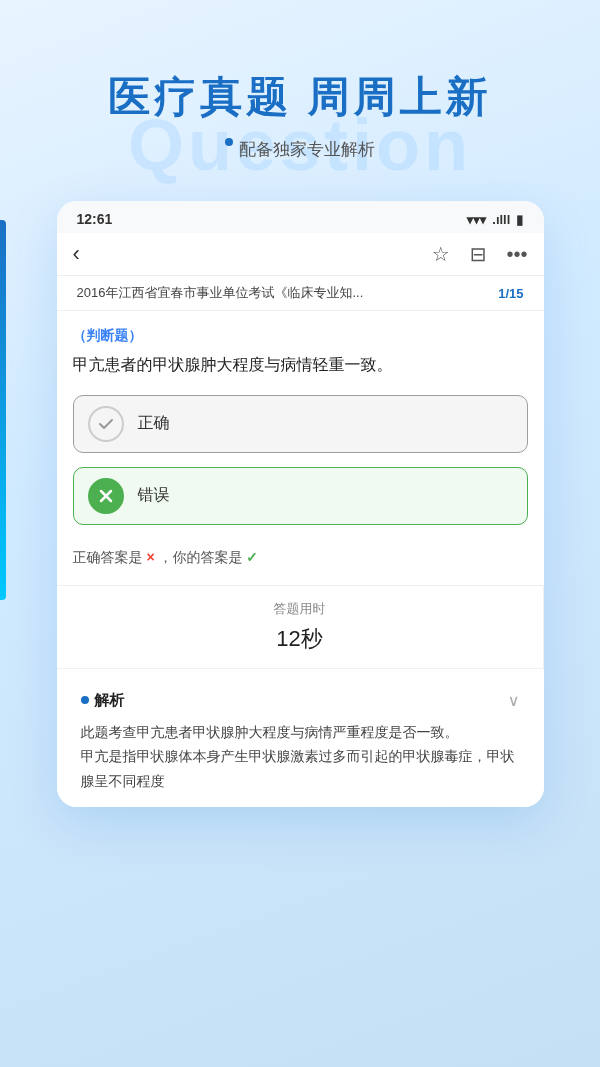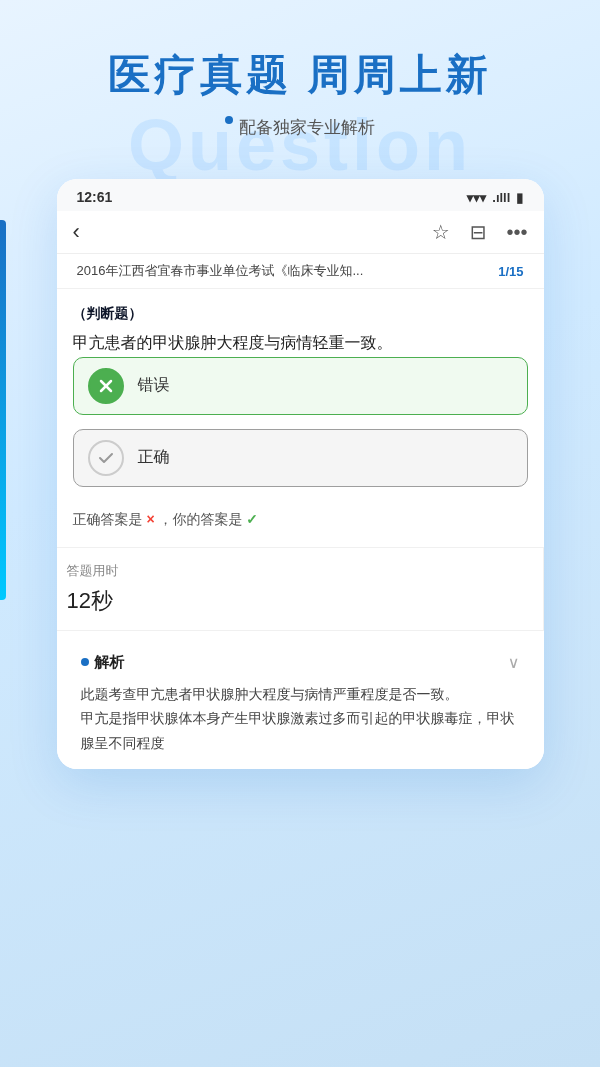--- a/index.html
+++ b/index.html
@@ -24,21 +24,21 @@
       letter-spacing: 4px;
       white-space: nowrap;
       z-index: 0;
     }
 
     
     .hero {
       position: relative;
       z-index: 1;
       text-align: center;
-      padding: 50px 30px 20px;
+      padding: 72px 30px 20px;
     }
     .hero-title {
       font-size: 42px;
       font-weight: 900;
       color: #1a6fc4;
       letter-spacing: 4px;
       line-height: 1.2;
       margin-bottom: 16px;
     }
     .hero-subtitle {
@@ -141,29 +141,30 @@
       white-space: nowrap;
       text-align: right;
     }
 
     
     .question-area {
       padding: 16px 16px 0;
       background: #fff;
     }
     .question-type {
-      color: #0f172a;
+      color: #3b82f6;
       font-size: 14px;
       font-weight: 600;
       margin-bottom: 6px;
     }
     .question-text {
       font-size: 16px;
       color: #222;
       line-height: 1.7;
+      margin-bottom: 16px;
     }
 
     
     .answer-option {
       display: flex;
       align-items: center;
       gap: 14px;
       margin-bottom: 14px;
       padding: 10px 14px;
       border-radius: 10px;
@@ -212,20 +213,21 @@
 
     
     .stats-row {
       display: flex;
       border-top: 1px solid #f0f0f0;
       border-bottom: 1px solid #f0f0f0;
       margin: 8px 0;
     }
     .stat-item {
       flex: 1;
+      text-align: center;
       padding: 14px 10px;
     }
     .stat-item:first-child {
       border-right: 1px solid #f0f0f0;
     }
     .stat-label {
       font-size: 13px;
       color: #888;
       margin-bottom: 6px;
     }
@@ -321,38 +323,38 @@
 
   <div class="breadcrumb-bar">
     <span class="breadcrumb-title">2016年江西省宜春市事业单位考试《临床专业知...</span>
     <span class="page-count">1/15</span>
   </div>
 
   <div class="question-area">
     <div class="question-type">（判断题）</div>
     <div class="question-text">甲亢患者的甲状腺肿大程度与病情轻重一致。</div>
 
+    <div class="answer-option correct-selected">
+      <div class="option-circle">
+        <svg width="18" height="18" viewBox="0 0 18 18">
+          <polyline points="3,9 7,13 15,5" stroke="#999" stroke-width="2" fill="none" stroke-linecap="round" stroke-linejoin="round"></polyline>
+        </svg>
+      </div>
+      <span class="option-text">正确</span>
+    </div>
+
     <div class="answer-option wrong-selected">
       <div class="option-circle green-circle">
         <svg width="18" height="18" viewBox="0 0 18 18">
           <line x1="4" y1="4" x2="14" y2="14" stroke="#fff" stroke-width="2.5" stroke-linecap="round"></line>
           <line x1="14" y1="4" x2="4" y2="14" stroke="#fff" stroke-width="2.5" stroke-linecap="round"></line>
         </svg>
       </div>
       <span class="option-text">错误</span>
     </div>
-
-    <div class="answer-option correct-selected">
-      <div class="option-circle">
-        <svg width="18" height="18" viewBox="0 0 18 18">
-          <polyline points="3,9 7,13 15,5" stroke="#999" stroke-width="2" fill="none" stroke-linecap="round" stroke-linejoin="round"></polyline>
-        </svg>
-      </div>
-      <span class="option-text">正确</span>
-    </div>
   </div>
 
   <div class="answer-result">
     正确答案是 <span class="result-x">×</span> ，你的答案是 <span class="result-check">✓</span>
   </div>
 
   <div class="stats-row">
     <div class="stat-item">
       <div class="stat-label">答题用时</div>
       <div class="stat-value">12秒</div>

